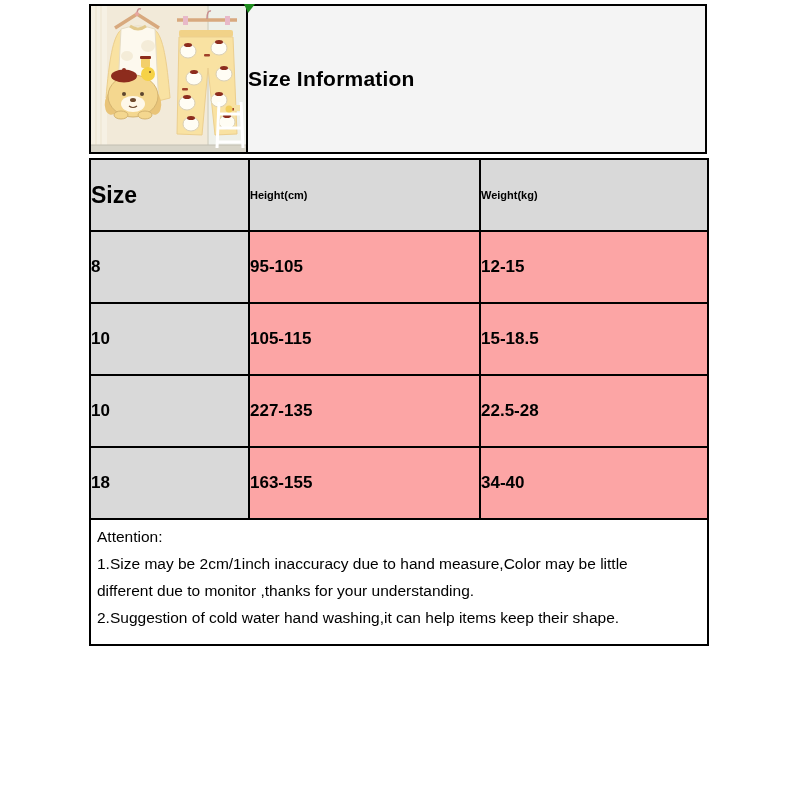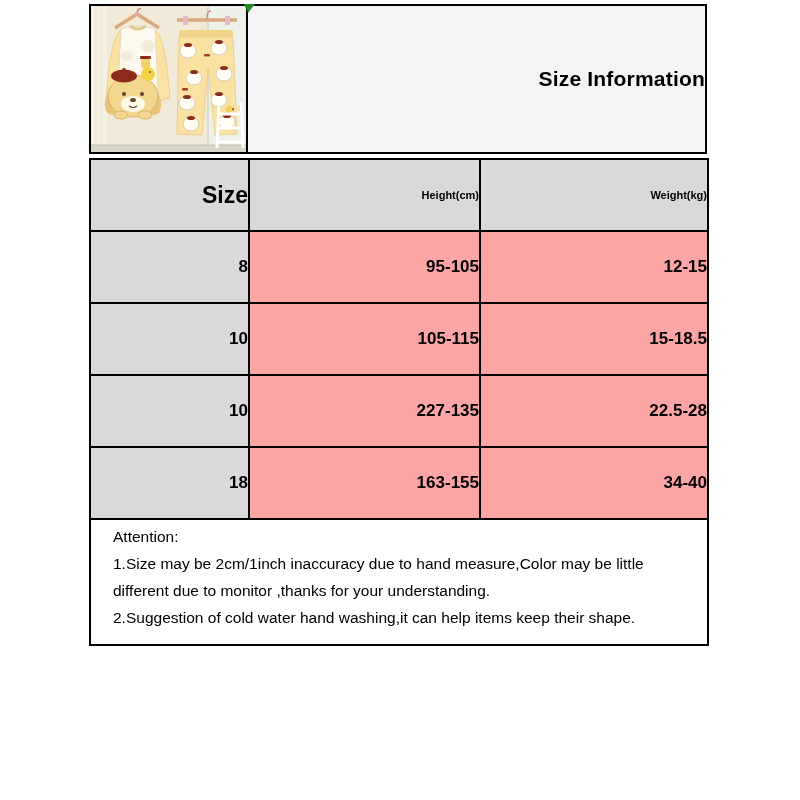--- a/index.html
+++ b/index.html
@@ -21,21 +21,21 @@
     border: 2px solid #000;
     flex: 0 0 159px;
     overflow: hidden;
     background: #f2ead9;
   }
   .title-cell {
     flex: 1;
     border: 2px solid #000;
     border-left: none;
     background: #f4f4f4;
-    display: flex; align-items: center; justify-content: flex-end;
+    display: flex; align-items: center; justify-content: flex-start;
   }
   .title-cell .title-text {
     font-size: 21px; font-weight: bold; color: #000;
     letter-spacing: 0.2px;
   }
   .green-marker {
     position: absolute;
     left: 155px; top: 0;
     width: 0; height: 0;
     border-top: 9px solid #1e8c1e;
@@ -48,36 +48,36 @@
   table.size-table {
     border-collapse: collapse;
     width: 618px;
     table-layout: fixed;
   }
   table.size-table col.c1 { width: 159px; }
   table.size-table col.c2 { width: 231px; }
   table.size-table col.c3 { width: 228px; }
   table.size-table th, table.size-table td {
     border: 2px solid #000;
-    text-align: right;
+    text-align: left;
     vertical-align: middle;
     color: #000;
   }
   tr.head-row { height: 72px; }
   tr.head-row th { background: #d9d9d9; font-size: 11px; font-weight: bold; }
   tr.head-row th.size-head { font-size: 23px; }
   tr.data-row { height: 72px; }
   tr.data-row td { background: #fca5a5; font-size: 17px; font-weight: bold; }
   tr.data-row td.size-col { background: #d9d9d9; }
   tr.note-row { height: 126px; }
   tr.note-row td {
     background: #ffffff;
     text-align: left;
     vertical-align: top;
-    padding: 3px 22px;
+    padding: 3px 6px;
     font-size: 15.5px;
     font-weight: normal;
     line-height: 27px;
   }
   .note-line { white-space: nowrap; }
 </style>
 </head>
 <body>
 
 <div class="sheet">

